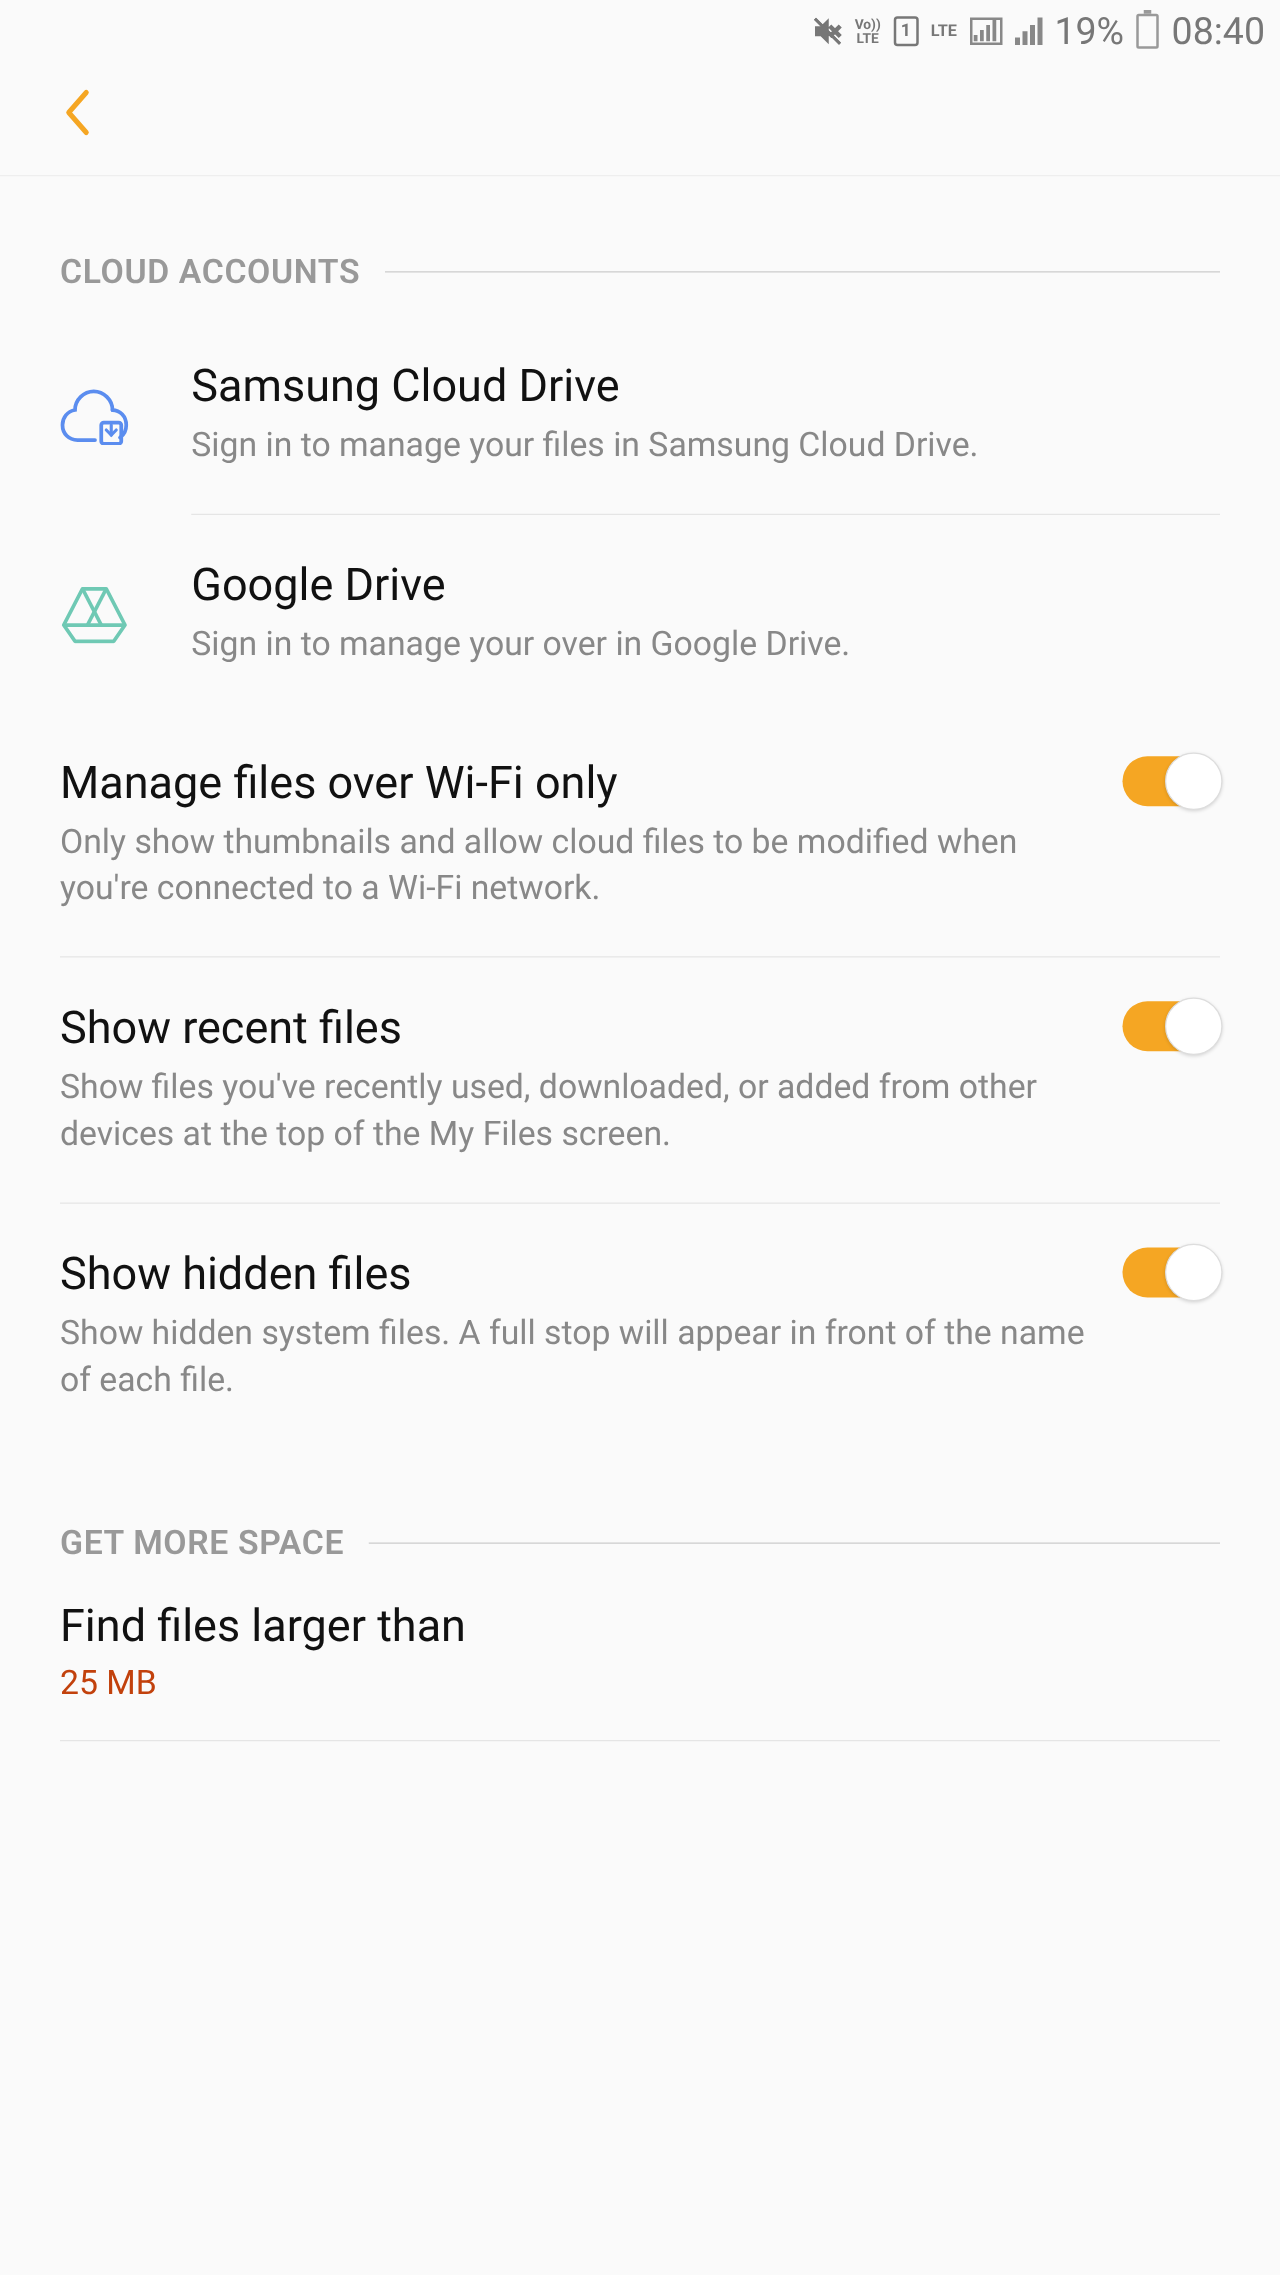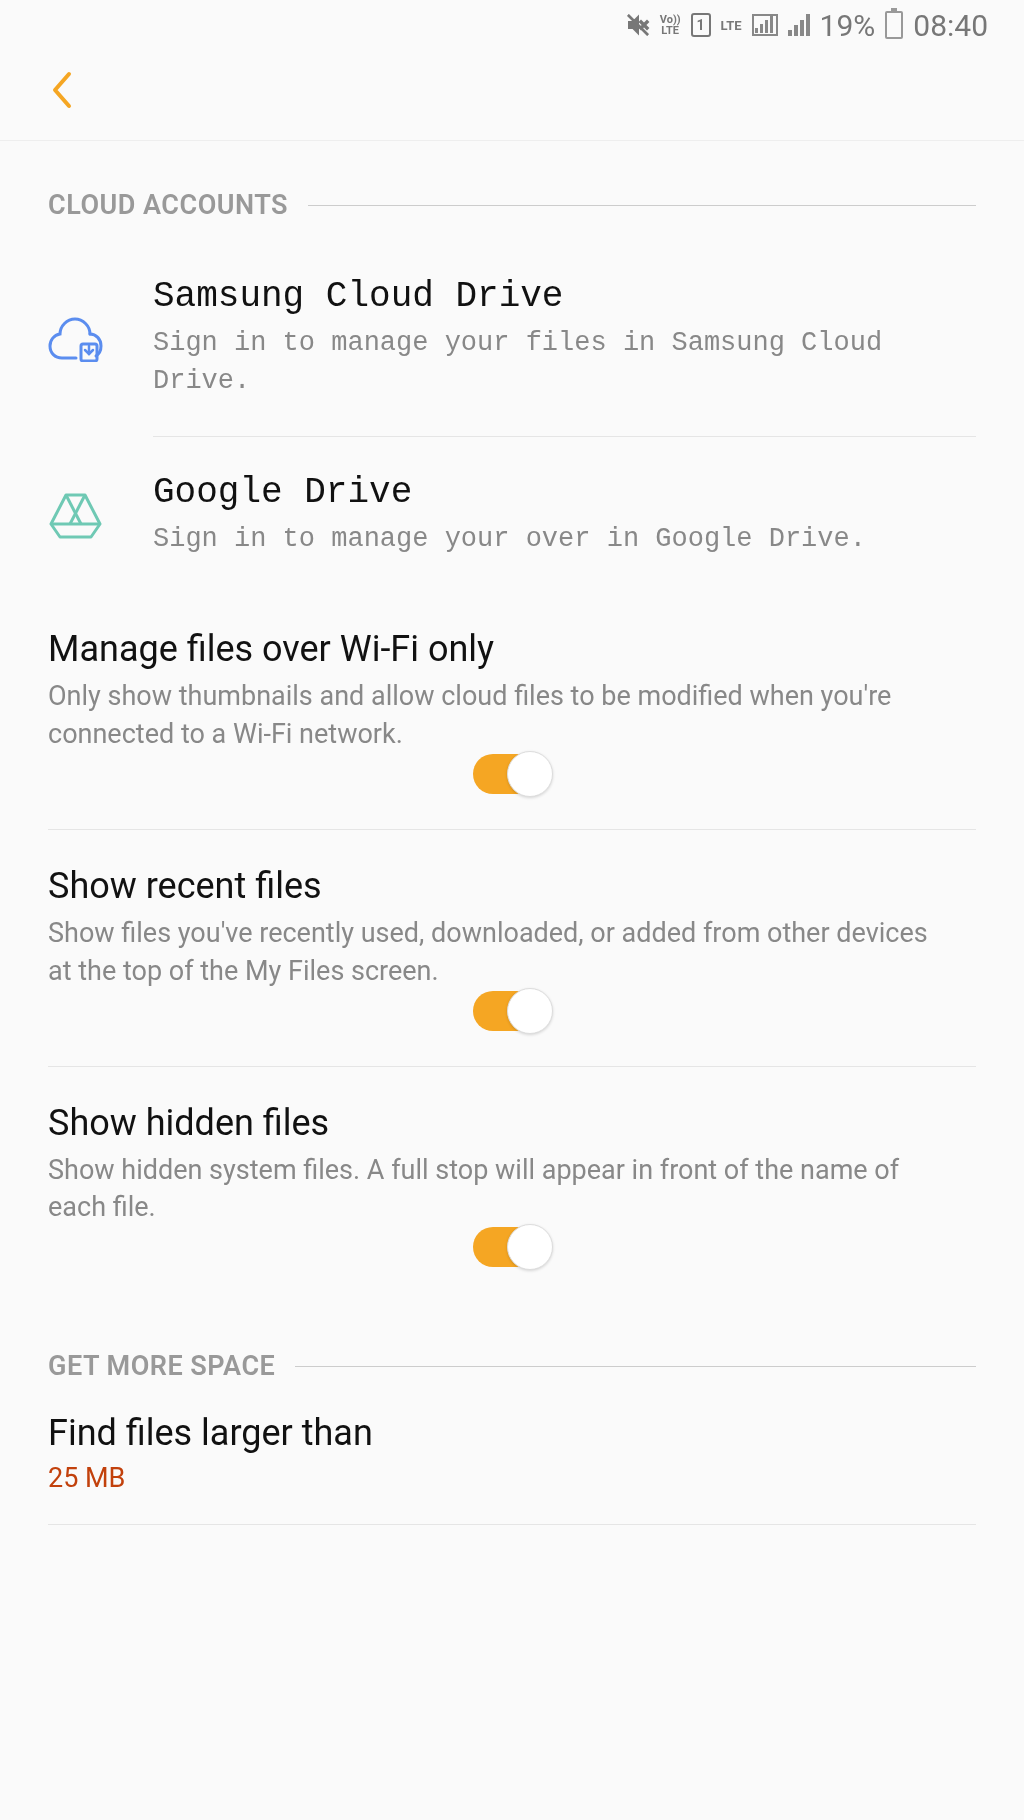--- a/index.html
+++ b/index.html
@@ -8,21 +8,21 @@
       height: 1820px;
       background: #fafafa;
       font-family: -apple-system, BlinkMacSystemFont, 'Segoe UI', Roboto, sans-serif;
       overflow: hidden;
     }
     .status-bar {
       height: 50px;
       display: flex;
       justify-content: flex-end;
       align-items: center;
-      padding: 0 36px;
+      padding: 0 12px;
       gap: 10px;
       color: #777;
       font-size: 24px;
     }
     .status-bar .icon-item { display: inline-flex; align-items: center; }
     .status-bar .lte-stack {
       display: flex;
       flex-direction: column;
       font-size: 11px;
       line-height: 11px;
@@ -73,42 +73,41 @@
     .header-title {
       font-size: 34px;
       font-weight: 700;
       color: #222;
       letter-spacing: 0.5px;
     }
     .content { padding: 0 48px; }
     .section-header {
       display: flex;
       align-items: center;
-      margin-top: 48px;
+      margin-top: 60px;
       gap: 20px;
     }
     .section-header .label {
       font-size: 27px;
       font-weight: 600;
       color: #999;
       letter-spacing: 0.5px;
       white-space: nowrap;
     }
     .section-header .line {
       flex: 1;
       height: 1px;
       background: #ccc;
     }
     .cloud-list { margin-top: 20px; }
     .cloud-item {
       display: flex;
       align-items: center;
       padding: 35px 0;
       gap: 50px;
-      font-family: Liberation Mono, monospace;
     }
     .cloud-item .icon-wrap {
       width: 55px;
       height: 55px;
       display: flex;
       align-items: center;
       justify-content: center;
     }
     .cloud-item .text-wrap { flex: 1; }
     .item-title {
@@ -124,22 +123,21 @@
     }
     .cloud-divider {
       height: 1px;
       background: #e5e5e5;
       margin-left: 105px;
     }
     .setting-item {
       padding: 35px 0;
       border-bottom: 1px solid #e5e5e5;
       display: flex;
-      align-items: center;
-      flex-direction: column;
+      align-items: flex-start;
     }
     .setting-item .text-col { flex: 1; padding-right: 30px; }
     .toggle {
       width: 78px;
       height: 40px;
       background: #f5a623;
       border-radius: 20px;
       position: relative;
       flex-shrink: 0;
     }

